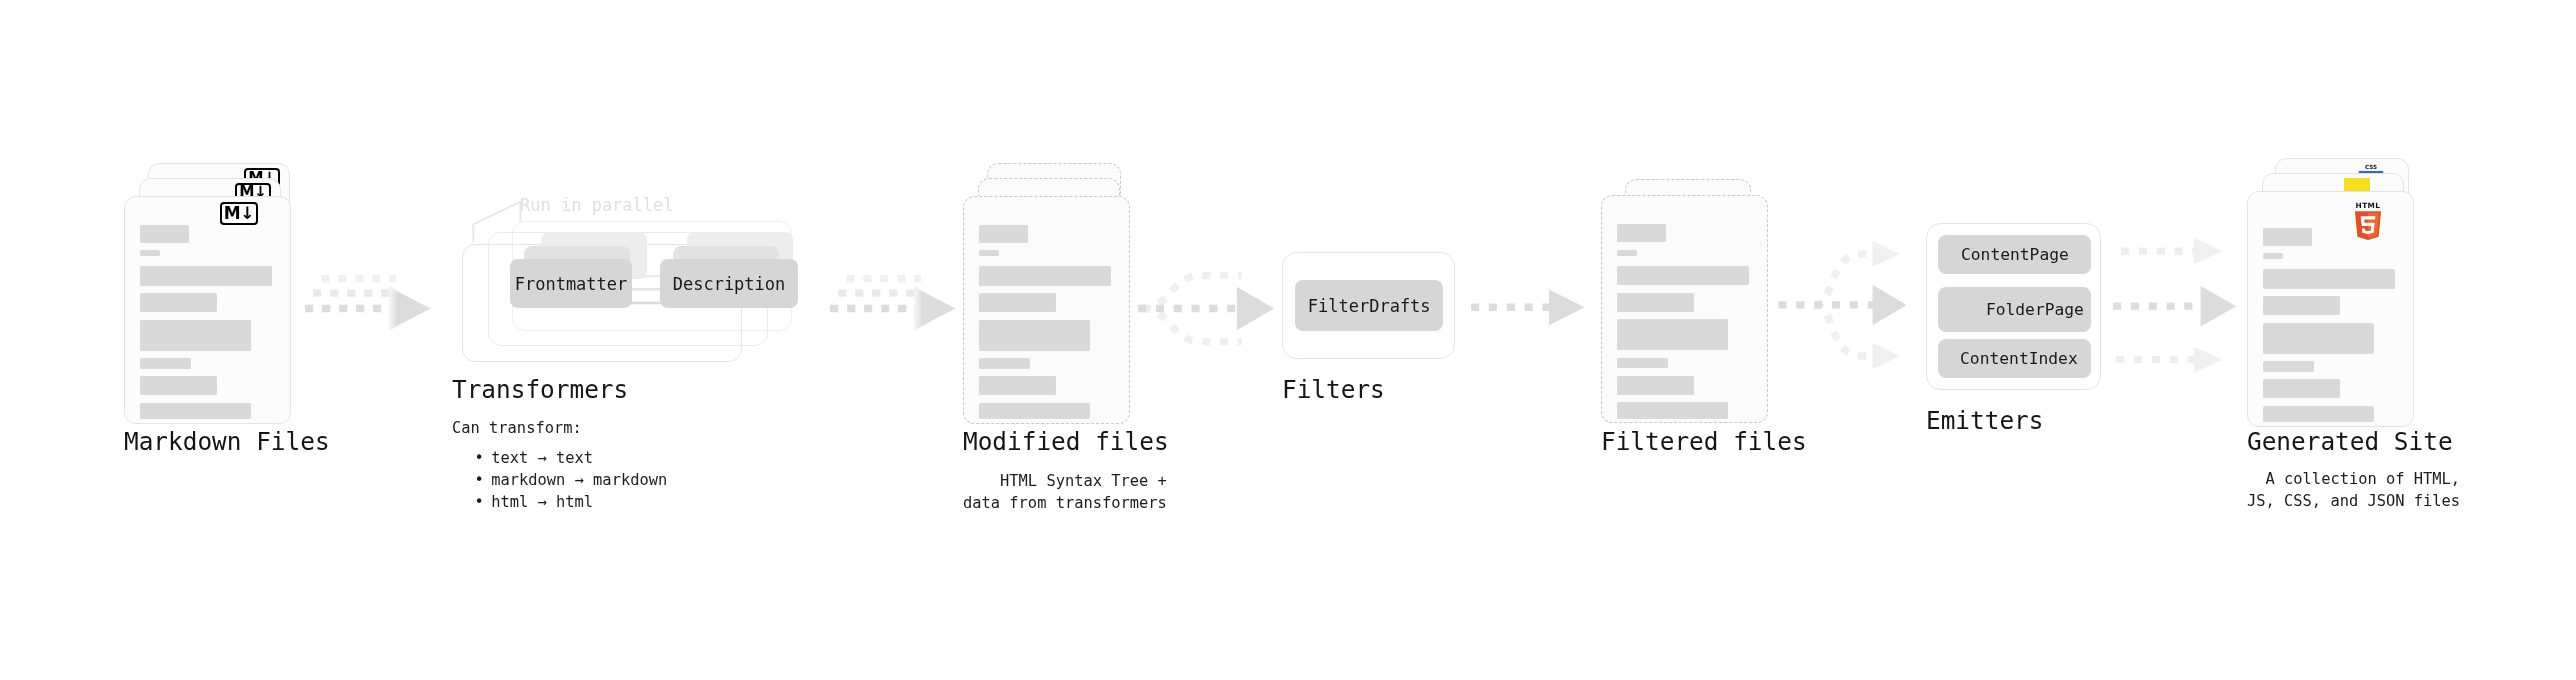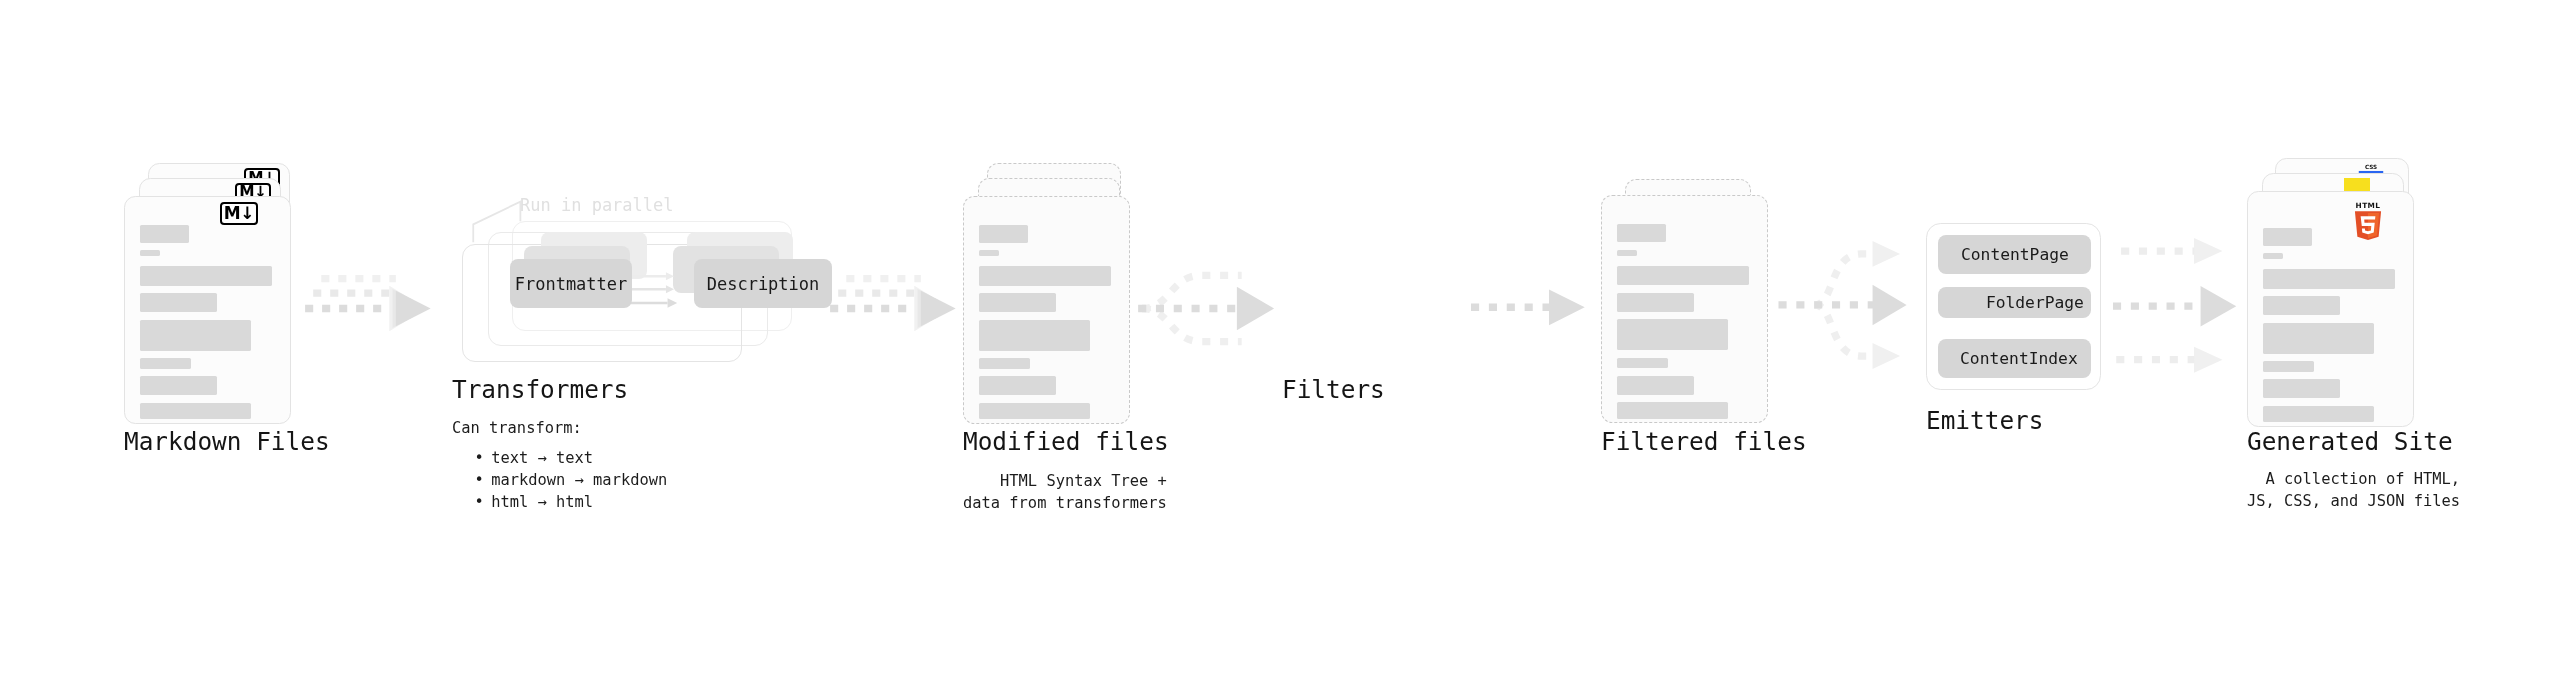--- a/index.html
+++ b/index.html
@@ -191,21 +191,21 @@
         <line x1="10" y1="10" x2="58" y2="10" stroke="#ececec" stroke-width="3"></line>
         <polygon points="58,5 58,15 68,10" fill="#ececec"></polygon>
         <line x1="7" y1="26" x2="58" y2="26" stroke="#e4e4e4" stroke-width="3"></line>
         <polygon points="58,21 58,31 68,26" fill="#e4e4e4"></polygon>
         <line x1="0" y1="43" x2="60" y2="43" stroke="#dcdcdc" stroke-width="3"></line>
         <polygon points="60,37 60,49 72,43" fill="#dcdcdc"></polygon>
       </g>
     </svg>
 
     <div class="chip" style="left:31px; top:72px; width:122px; height:49px;margin-left:40px;">Frontmatter</div>
-    <div class="chip" style="left:221px; top:72px; width:138px; height:49px;margin-left:34px;">Description</div>
+    <div class="chip" style="left:221px; top:72px; width:138px; height:49px;">Description</div>
   </div>
 
   <div class="hint" style="left:520px; top:195px;text-align:center;">Run in parallel</div>
 
   <div class="title" style="left:452px; top:375px;">Transformers</div>
   <div class="desc" style="left:452px; top:417px;">Can transform:</div>
   <div class="bullets" style="left:452px; top:439px;">
     <ul>
       <li>text → text</li>
       <li>markdown → markdown</li>
@@ -247,20 +247,23 @@
 
   <svg class="abs" style="left:1138px; top:264px;" width="154" height="89" viewBox="0 0 190 110">
     <g fill="none" stroke-linecap="butt">
       <path d="M 5 55 C 40 55 40 14 78 14 L 128 14" stroke="#efefef" stroke-width="9" stroke-dasharray="10 12"></path>
       <path d="M 5 55 C 40 55 40 96 78 96 L 128 96" stroke="#efefef" stroke-width="9" stroke-dasharray="10 12"></path>
       <line x1="0" y1="55" x2="128" y2="55" stroke="#dcdcdc" stroke-width="9" stroke-dasharray="10 12"></line>
     </g>
     <polygon points="122,28 122,82 168,55" fill="#dcdcdc"></polygon>
   </svg>
 
+  <div class="groupbox" style="left:1282px; top:252px; width:173px; height:107px; border-radius:14.6px;">
+    <div class="chip" style="left:12.2px; top:27px; width:148px; height:51px; font-size:17px;">FilterDrafts</div>
+  </div>
 
   <div class="title" style="left:1282px; top:375px;">Filters</div>
 
   <svg class="abs" style="left:1471px; top:286px;" width="130" height="49" viewBox="0 0 160 60">
     <line x1="0" y1="26" x2="100" y2="26" stroke="#dcdcdc" stroke-width="9" stroke-dasharray="10 12"></line>
     <polygon points="96,4 96,48 140,26" fill="#dcdcdc"></polygon>
   </svg>
 
   <div class="stack" style="left:1601px; top:179px; width:187px; height:260px;">
     <div class="card dashed" style="left:24.4px; top:0px; width:126px; height:179px;"></div>
@@ -286,21 +289,21 @@
       <path d="M 52 85 C 78 85 70 148 110 148 L 128 148" stroke="#efefef" stroke-width="9" stroke-dasharray="10 12"></path>
       <line x1="8" y1="85" x2="128" y2="85" stroke="#dcdcdc" stroke-width="9" stroke-dasharray="10 12"></line>
     </g>
     <polygon points="124,6 124,38 158,22" fill="#f0f0f0"></polygon>
     <polygon points="124,60 124,110 166,85" fill="#dcdcdc"></polygon>
     <polygon points="124,132 124,164 158,148" fill="#f0f0f0"></polygon>
   </svg>
 
   <div class="groupbox" style="left:1926px; top:223px; width:175px; height:167px; border-radius:14.6px;">
     <div class="chip" style="left:11.4px; top:11.4px; width:153px; height:39px; font-size:16.3px;">ContentPage</div>
-    <div class="chip" style="left:11.4px; top:63px; width:153px; height:31px; font-size:16.3px;padding-left:40px;">FolderPage</div>
+    <div class="chip" style="left:11.4px; top:63px; width:153px; height:45px; font-size:16.3px;padding-left:40px;">FolderPage</div>
     <div class="chip" style="left:11.4px; top:115px; width:153px; height:39px; font-size:16.3px;padding-left:8px;">ContentIndex</div>
   </div>
 
   <div class="title" style="left:1926px; top:406px;">Emitters</div>
 
   <svg class="abs" style="left:2113px; top:234px;" width="150" height="146" viewBox="0 0 185 180">
     <g stroke-linecap="butt">
       <line x1="10" y1="21" x2="108" y2="21" stroke="#ededed" stroke-width="9" stroke-dasharray="10 12"></line>
       <polygon points="100,5 100,37 135,21" fill="#f0f0f0"></polygon>
 

